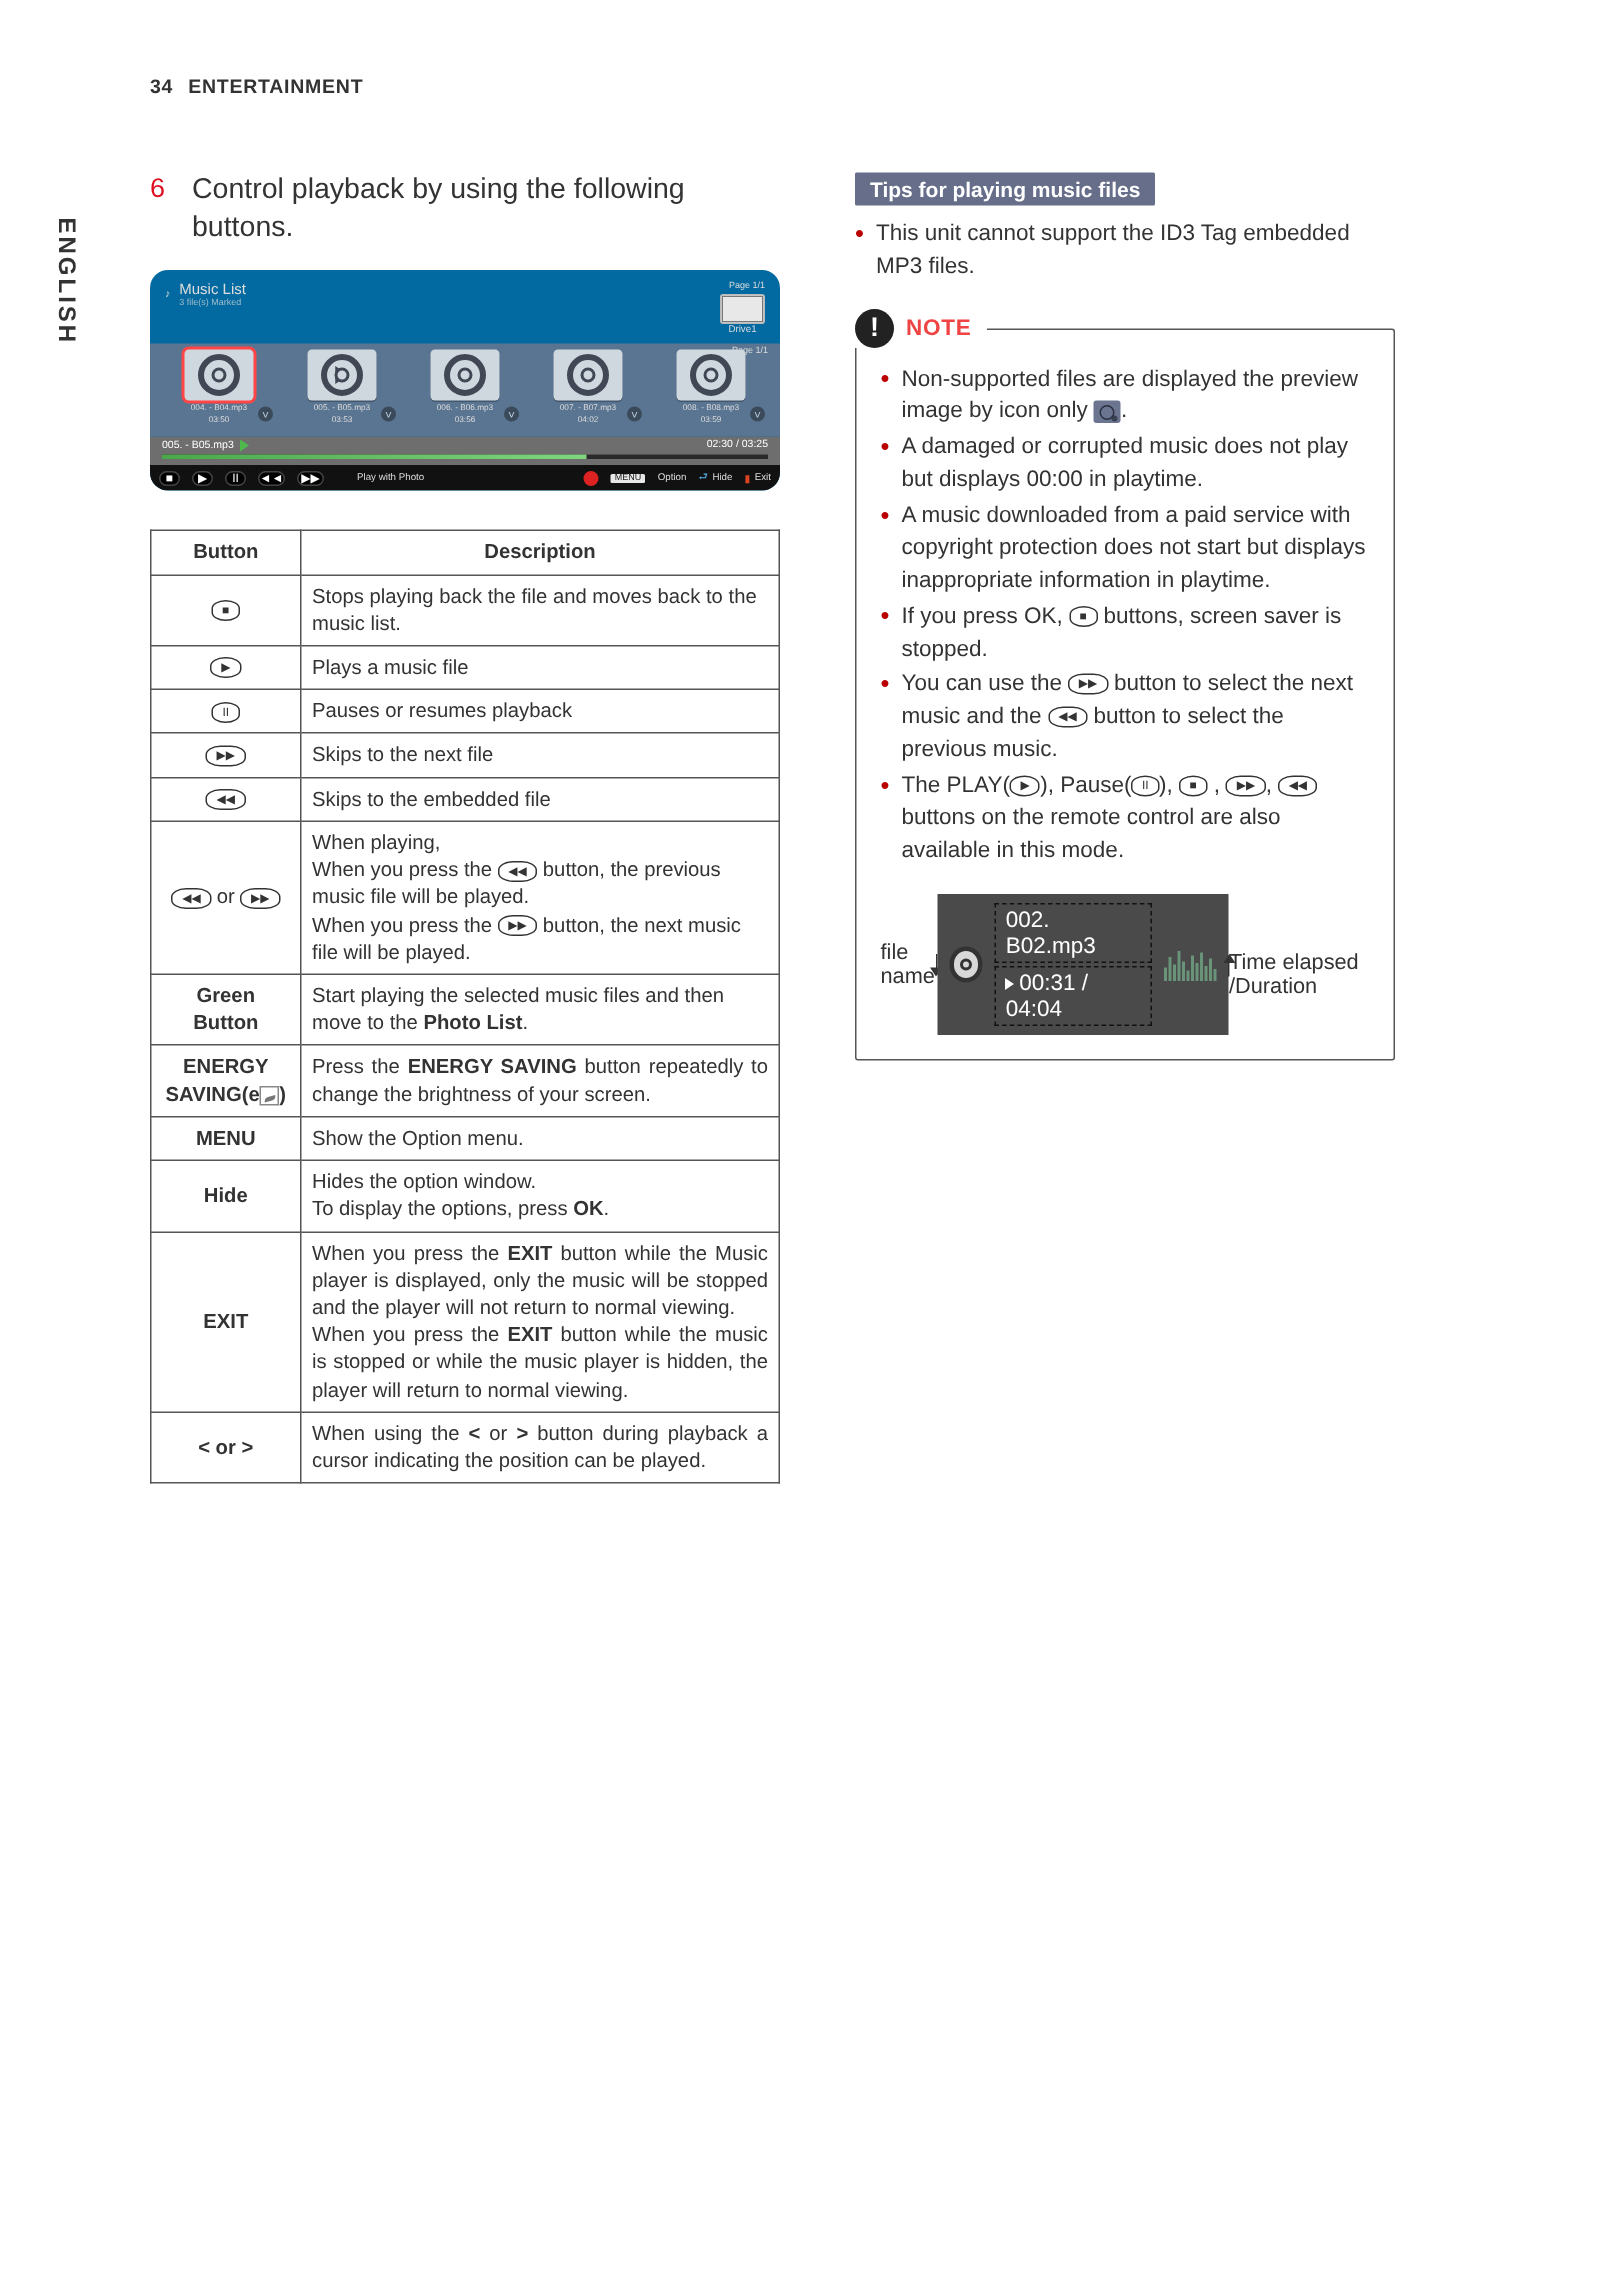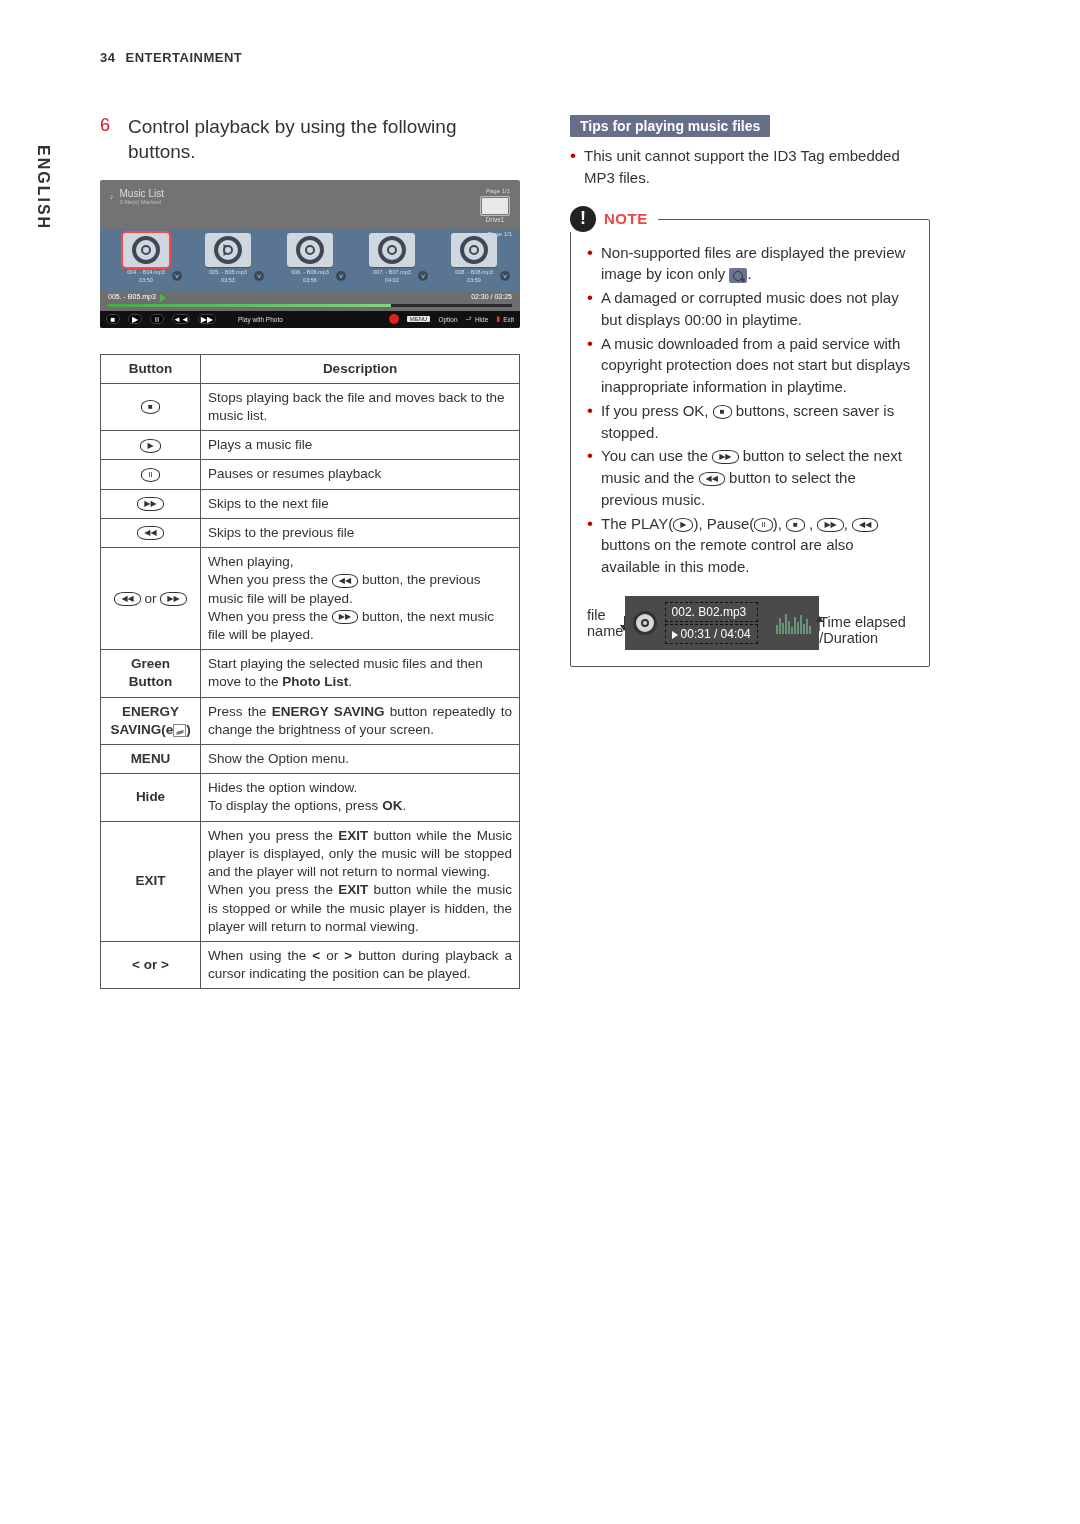--- a/index.html
+++ b/index.html
@@ -12,21 +12,21 @@
 
   .columns { display: flex; gap: 50px; align-items: flex-start; }
   .col { width: 420px; }
   .col-right { width: 360px; }
 
   .step { display: flex; gap: 10px; margin-bottom: 16px; }
   .step .num { color: #d12; font-size: 18px; font-weight: 400; width: 18px; }
   .step .txt { flex: 1; font-size: 19px; line-height: 1.3; }
 
   
-  .mock { width: 100%; background: #737373; border-radius: 2px; overflow: hidden; font-size: 7px; color: #ddd; margin: 0 0 26px; }
+  .mock { width: 100%; background: #0369a1; border-radius: 12px; overflow: hidden; font-size: 7px; color: #ddd; margin: 0 0 26px; }
   .mock-top { display: flex; align-items: flex-start; justify-content: space-between; padding: 8px 10px 6px; }
   .mock-top .title-area { display:flex; align-items:center; gap:6px; }
   .mock-top .folder-area { display:flex; flex-direction:column; align-items:center; }
   .mock-folder { width: 30px; height: 20px; background: #e8e8e8; border: 1px solid #bbb; border-radius: 2px; box-shadow: 0 0 0 1px #777 inset; }
   .mock-body { position: relative; background: #5a7591; padding: 4px 8px 8px; }
   .mock-body-right { position: absolute; right: 8px; top: 2px; font-size: 6px; }
   .mock-tiles { display: flex; gap: 6px; }
   .mock-tile { flex: 1; display:flex; flex-direction:column; align-items:center; gap:2px; position:relative; }
   .tile-box { width: 46px; height: 34px; background: #cfd7df; border-radius: 3px; display:flex; align-items:center; justify-content:center; box-shadow: 0 1px 0 rgba(0,0,0,0.25); }
   .disc-icon { width: 28px; height: 28px; border: 4px solid #424755; border-radius: 50%; position: relative; background: #cfd7df; }
@@ -69,21 +69,21 @@
   .note-txt { color:#ef4444; font-weight:bold; font-size:15px; letter-spacing:0.5px; }
 
   
   .fn-wrap { margin-top:18px; display:flex; align-items:center; }
   .fn-label { font-size:14.5px; }
   .fn-pointer { width:1px; height:14px; background:#333; margin:2px 0; position:relative; }
   .fn-pointer::after { content:''; position:absolute; left:-4px; bottom:-1px; width:0; height:0; border-left:4.5px solid transparent; border-right:4.5px solid transparent; border-top:6px solid #333; }
   .player-strip { width: 300px; background:#4a4a4a; display:flex; align-items:center; padding:6px 8px; gap:8px; position:relative; }
   .player-strip .disc { width:24px; height:24px; border:3px solid #333; border-radius:50%; position:relative; background:#d8d8d8; }
   .player-strip .disc::after { content:''; position:absolute; top:50%; left:50%; width:4px; height:4px; background:#d8d8d8; border:2px solid #333; border-radius:50%; transform:translate(-50%,-50%); }
-  .player-strip .dashed-box { border:1px dashed #111; padding:2px 6px; font-size:12px; color:#fff; }
+  .player-strip .dashed-box { border:1px dashed #111; padding:2px 6px; font-size:15px; color:#fff; }
   .player-strip .bars { flex:1; display:flex; justify-content:flex-end; gap:1px; align-items:flex-end; height:22px; }
   .player-strip .bars span { width:2px; background:#8da; display:inline-block; opacity:0.5; }
   .time-caption { font-size:14.5px; margin-top:14px; }
   .play-tri { display:inline-block; width:0; height:0; border-top:4px solid transparent; border-bottom:4px solid transparent; border-left:6px solid #fff; vertical-align:middle; margin-right:3px; }
 </style>
 </head>
 <body>
 
 <div class="page">
 
@@ -218,21 +218,21 @@
             <tr>
               <td class="first"><span class="btn-oval">II</span></td>
               <td>Pauses or resumes playback</td>
             </tr>
             <tr>
               <td class="first"><span class="btn-oval">▶▶</span></td>
               <td>Skips to the next file</td>
             </tr>
             <tr>
               <td class="first"><span class="btn-oval">◀◀</span></td>
-              <td>Skips to the previous file</td>
+              <td>Skips to the embedded file</td>
             </tr>
             <tr>
               <td class="first"><span class="btn-oval">◀◀</span> or <span class="btn-oval">▶▶</span></td>
               <td>When playing,<br>When you press the <span class="btn-oval">◀◀</span> button, the previous music file will be played.<br>When you press the <span class="btn-oval">▶▶</span> button, the next music file will be played.</td>
             </tr>
             <tr>
               <td class="first"><span class="strong">Green Button</span></td>
               <td>Start playing the selected music files and then move to the <span class="strong">Photo List</span>.</td>
             </tr>
             <tr>

